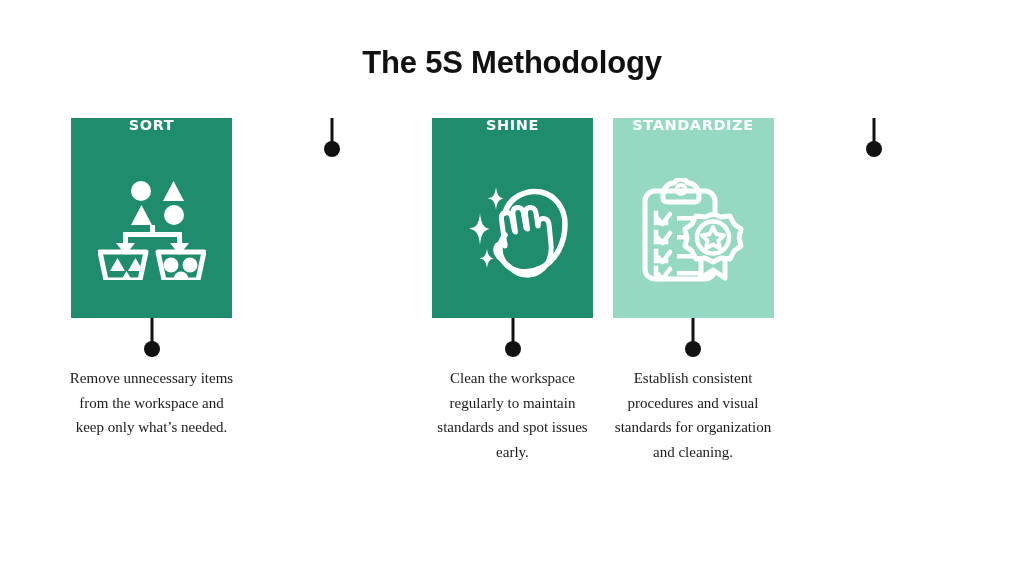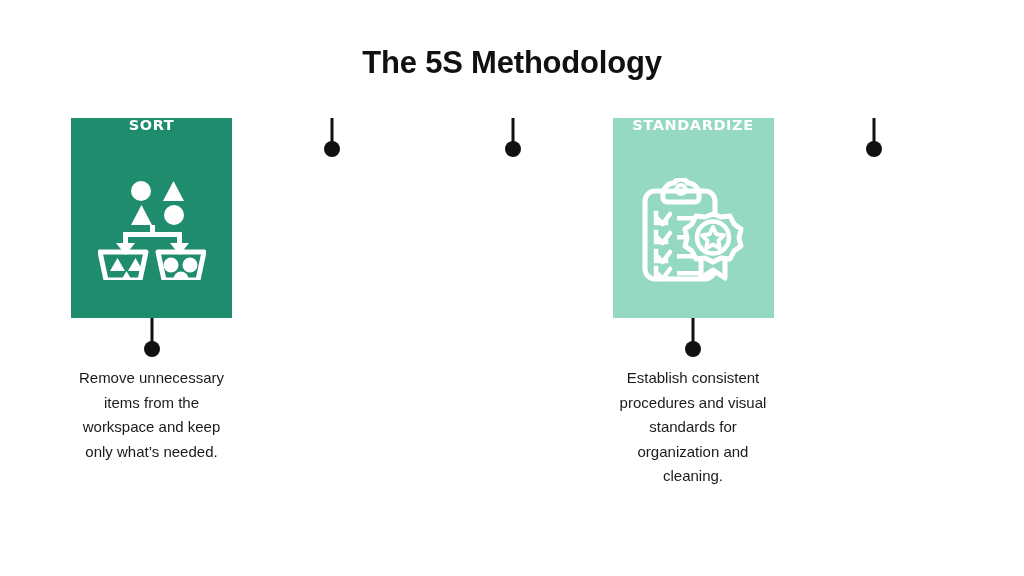--- a/index.html
+++ b/index.html
@@ -98,21 +98,21 @@
     transform: translateX(-50%);
     width: 16px;
     height: 16px;
     border-radius: 50%;
     background: #111111;
   }
   .desc {
     width: 166px;
     margin-top: 0px;
     text-align: center;
-    font-family: Liberation Sans, sans-serif;
+    font-family: Liberation Serif, serif;
     font-size: 15px;
     line-height: 24.5px;
     color: #1a1a1a;
   }
 </style>
 </head>
 <body>
 
 <div class="page">
 
@@ -154,24 +154,43 @@
     </div>
 
     <div class="column">
       <div class="connector">
         <div class="stem"></div>
         <div class="dot"></div>
       </div>
     </div>
 
     <div class="column">
-      <div class="connector">
-        <div class="stem"></div>
-        <div class="dot"></div>
-      </div>
+      <div class="card" style="background:#1F8D6D">
+        <div class="card-label">SHINE</div>
+        <div class="card-icon">
+          <svg width="112" height="100" viewBox="0 0 112 100" fill="none">
+
+            <path d="M13 48 C19 48 22 44 23 33 C24 44 27 48 33 49 C27 50 24 54 23 65 C22 54 19 50 13 49 Z" fill="#fff"></path>
+            <path d="M31 18 C36 18 38 15 39 7 C40 15 42 18 47 18.5 C42 19 40 22 39 30 C38 22 36 19 31 18.5 Z" fill="#fff"></path>
+            <path d="M23 78 C27 78 29 75.5 30 69 C31 75.5 33 78 37 78.5 C33 79 31 81.5 30 88 C29 81.5 27 79 23 78.5 Z" fill="#fff"></path>
+
+            <path d="M48 33 C52 18 68 9 84 12 C98 15 108 28 108 44 C108 62 100 80 84 88 C70 95 54 92 47 82 C41 73 42 62 48 55" stroke="#fff" stroke-width="5.5" fill="none" stroke-linecap="round" stroke-linejoin="round"></path>
+
+            <path d="M48 64 C44 62 40 64 39 68 C38 72 40 76 45 80 L56 90 C63 96 74 97 82 92 C91 86 95 76 94 64 L92 44 C91.5 40 88.5 38 85.5 38.5 C82.5 39 81 41.5 81 45" stroke="#fff" stroke-width="5" fill="none" stroke-linecap="round" stroke-linejoin="round"></path>
+            <path d="M81 46 L79 33 C78.5 29 75.5 27 72.5 27.5 C69.5 28 68 30.5 68.5 34.5 L70.5 49" stroke="#fff" stroke-width="5" fill="none" stroke-linecap="round" stroke-linejoin="round"></path>
+            <path d="M69 48 L66.5 33 C66 29 63 27 60 27.5 C57 28 55.5 30.5 56 34.5 L58.5 52" stroke="#fff" stroke-width="5" fill="none" stroke-linecap="round" stroke-linejoin="round"></path>
+            <path d="M57.5 51 L55 38 C54.5 34 51.5 32 48.5 32.5 C45.5 33 44 35.5 44.5 39.5 L48 66" stroke="#fff" stroke-width="5" fill="none" stroke-linecap="round" stroke-linejoin="round"></path>
+          </svg>
+        </div>
+      </div>
+      <div class="connector">
+        <div class="stem"></div>
+        <div class="dot"></div>
+      </div>
+      <div class="desc">Clean the workspace regularly to maintain standards and spot issues early.</div>
     </div>
 
     <div class="column">
       <div class="card" style="background:#96D9C2">
         <div class="card-label">STANDARDIZE</div>
         <div class="card-icon">
           <svg width="104" height="104" viewBox="0 0 104 104" fill="none">
 
             <rect x="4" y="13" width="70" height="88" rx="10" stroke="#fff" stroke-width="5" fill="none"></rect>
 

